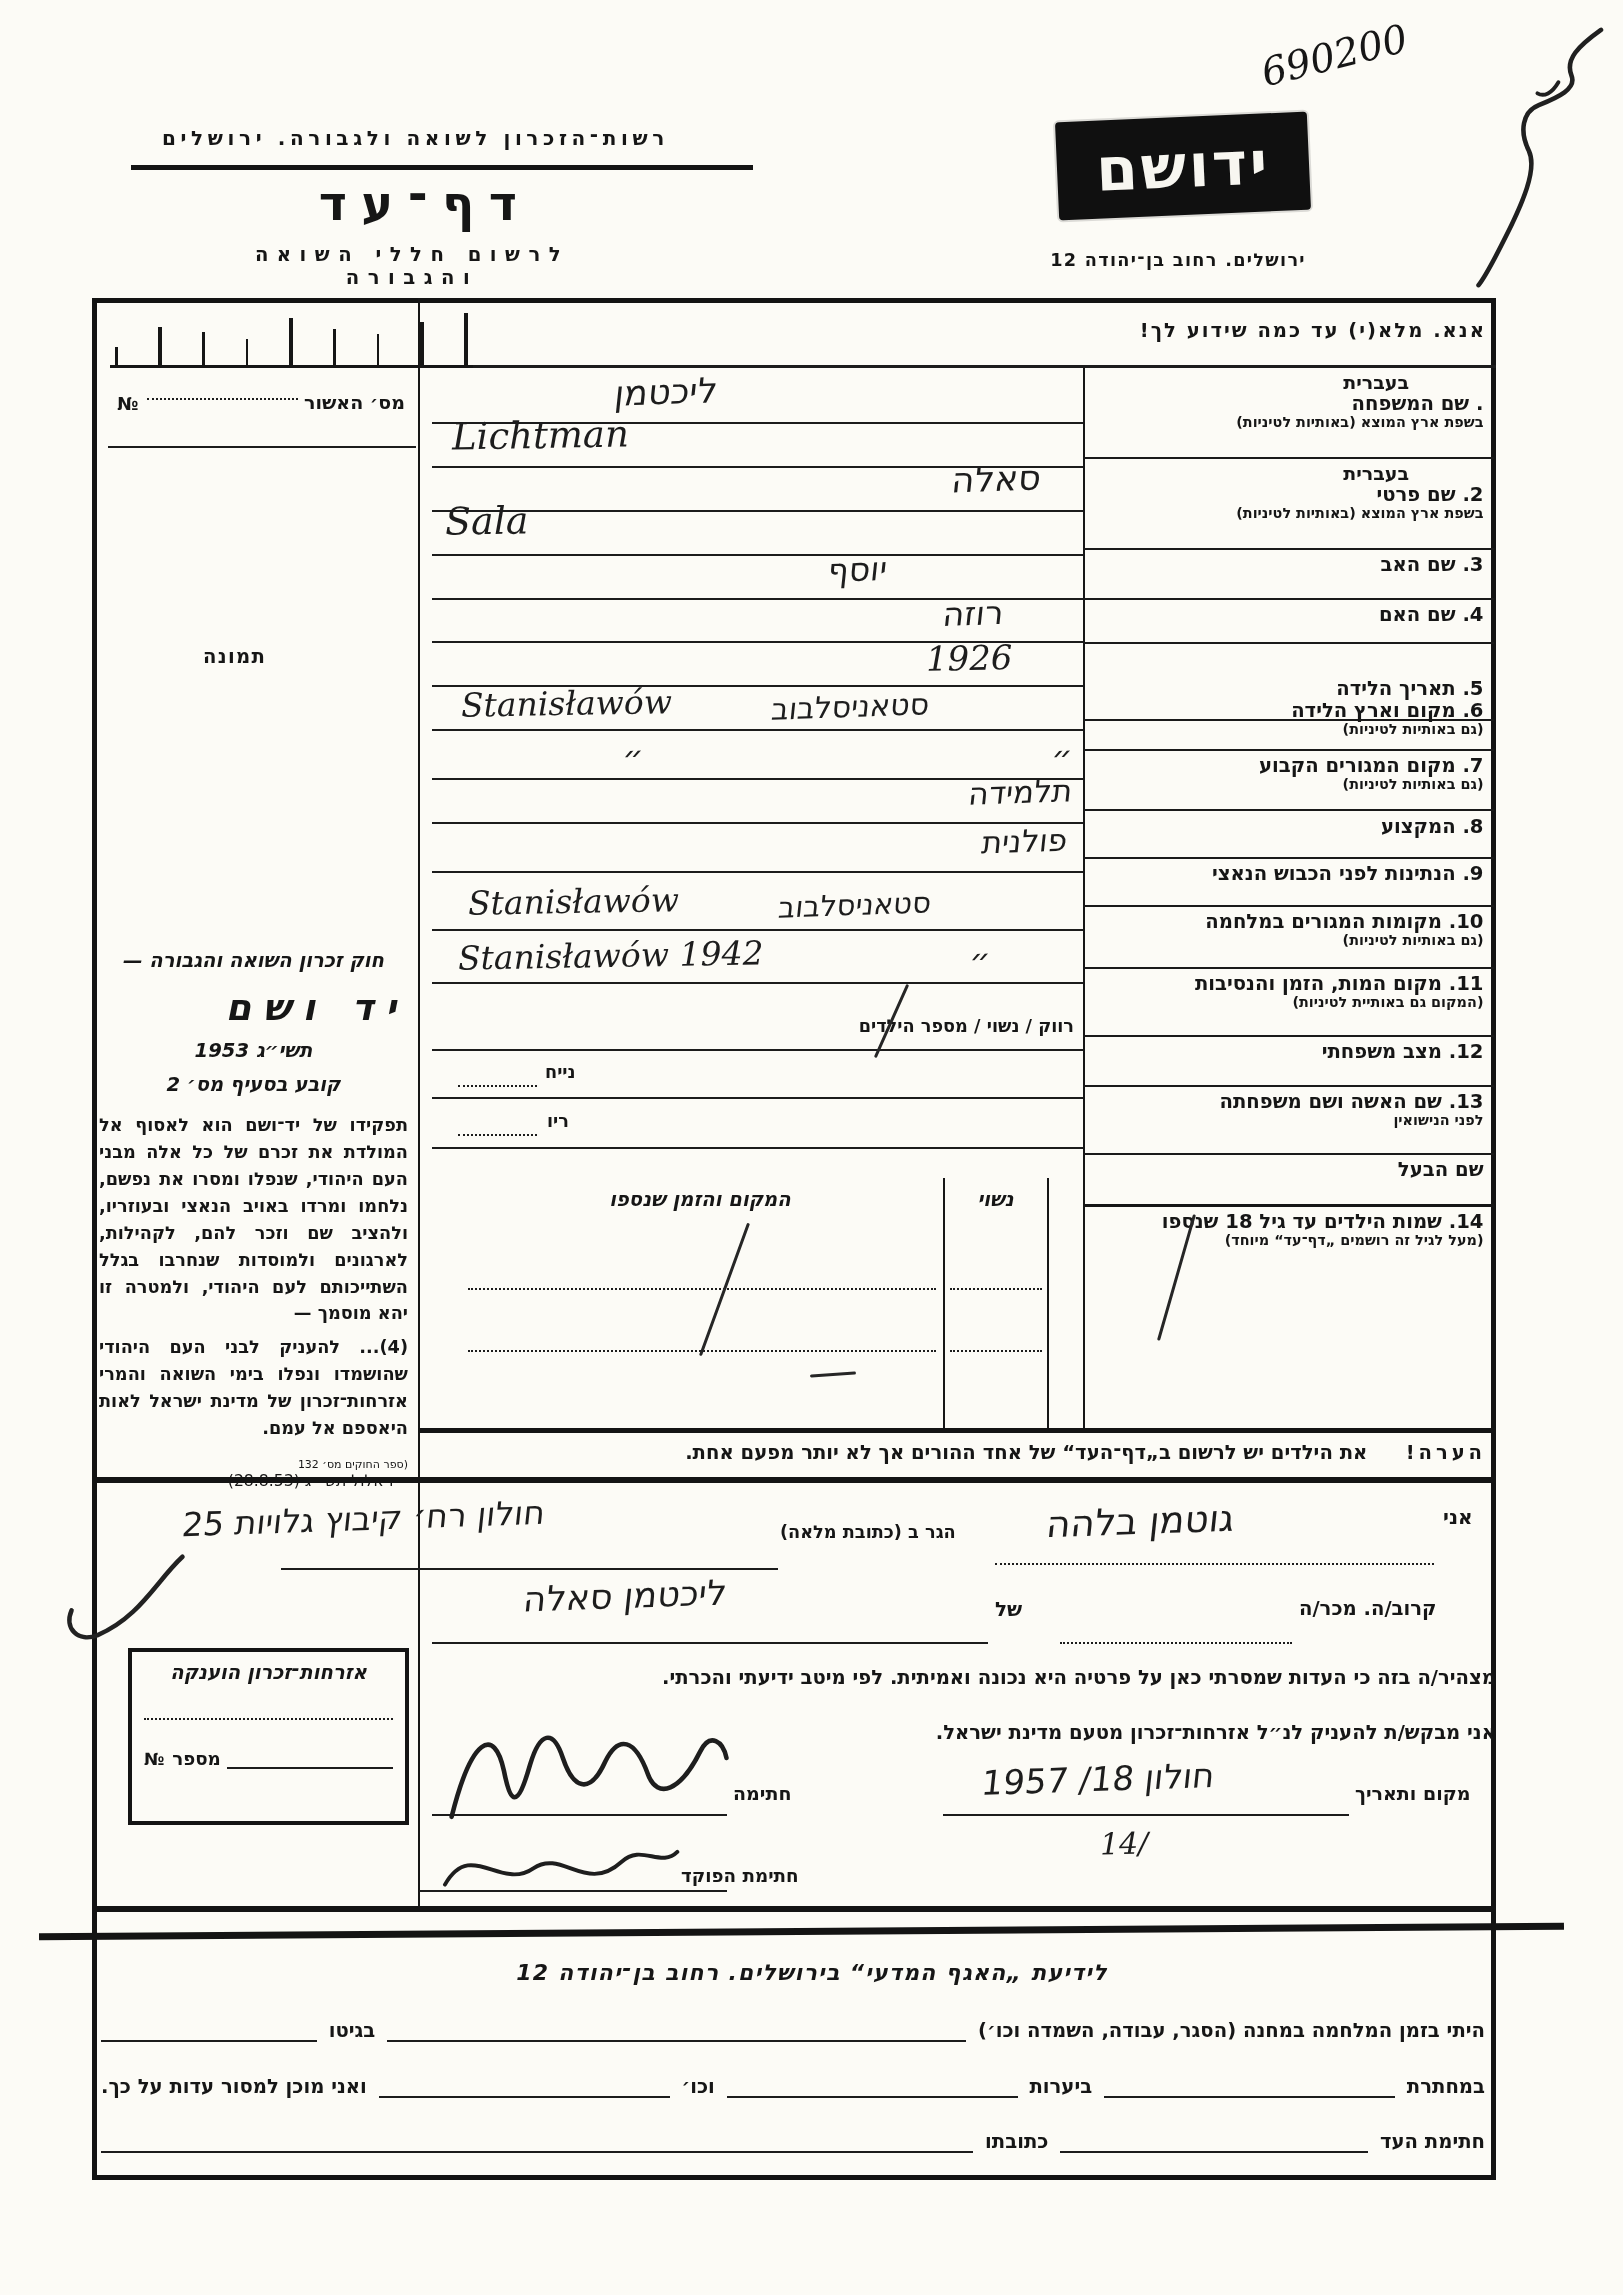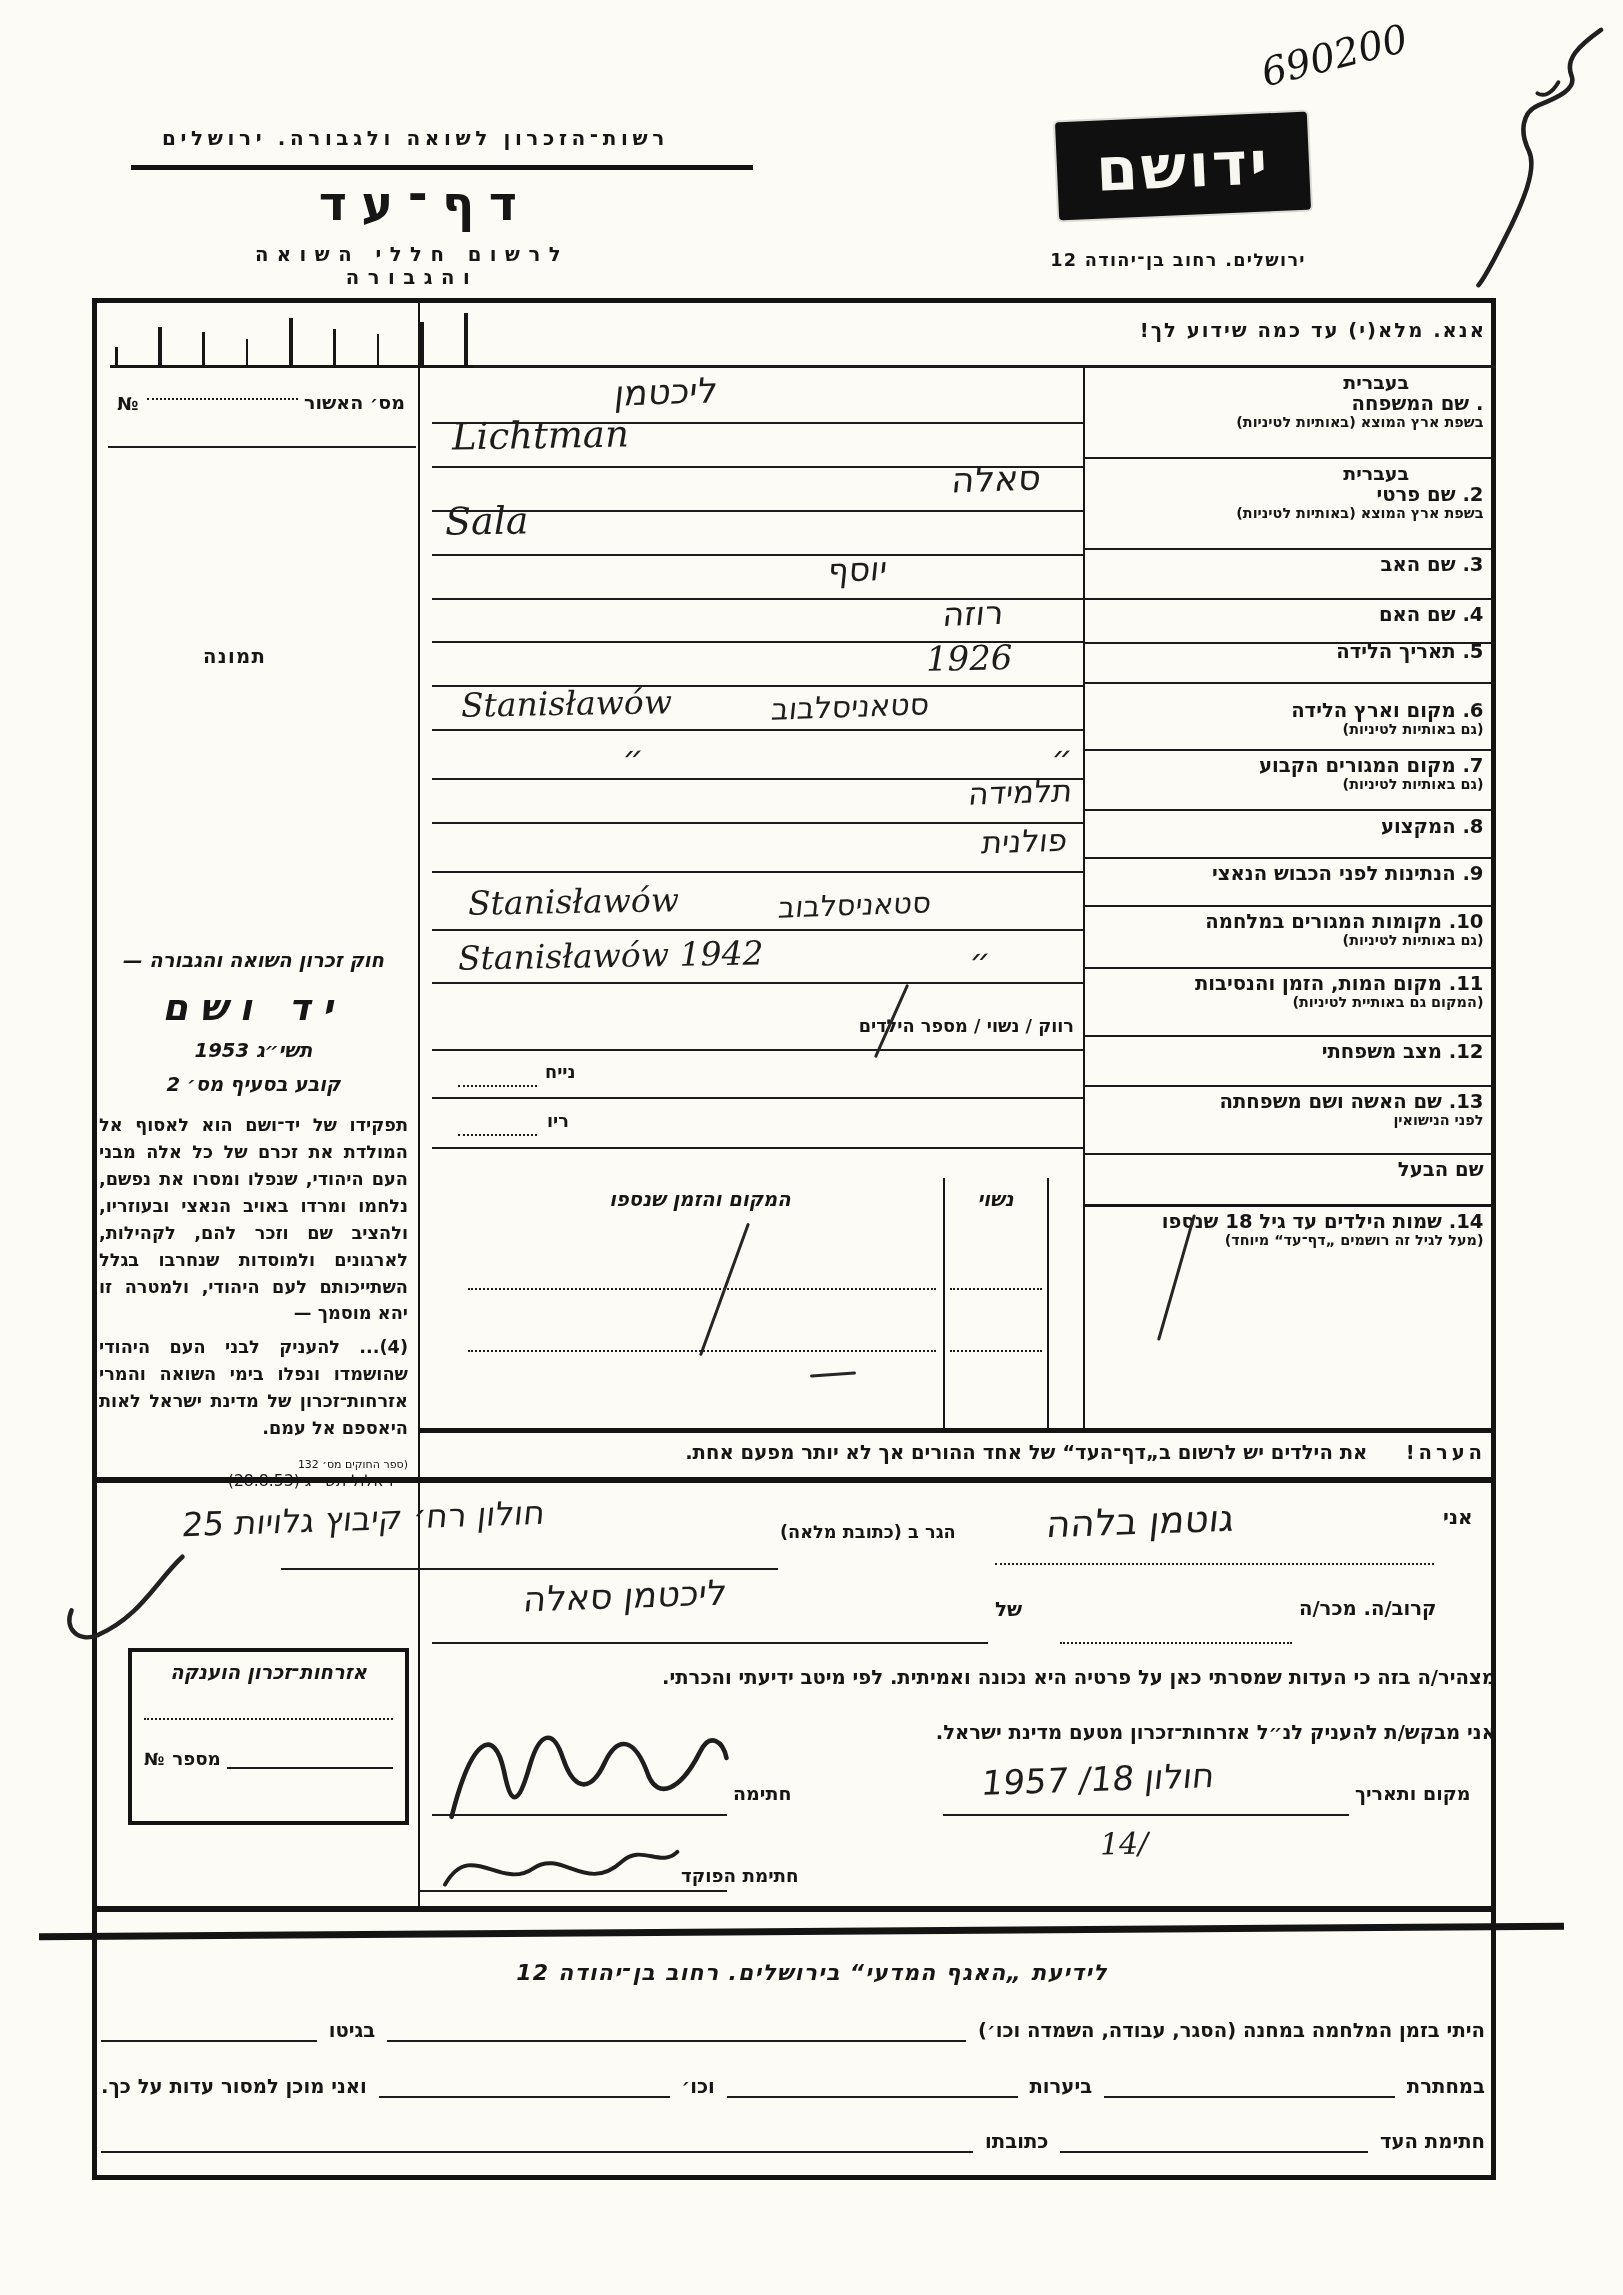--- a/index.html
+++ b/index.html
@@ -68,21 +68,21 @@
     <div style="width:3.9px;height:52px;background:#161616;"></div>
   </div>
   <div class="prn" style="left:304px;top:391px;font-size:19px;">מס׳ האשור</div>
   <div class="line dot" style="left:147px;top:398px;width:151px;"></div>
   <div class="abs b" style="left:117px;top:394px;font-size:17.7px;">№</div>
   <div class="line" style="left:108px;top:446px;width:308px;"></div>
   <div class="prn" style="left:203px;top:645px;font-size:19.6px;letter-spacing:1.3px;">תמונה</div>
 
   <div class="abs rtl" style="left:99px;top:949px;width:309px;">
     <div class="b ctr" style="font-size:19.6px;">חוק זכרון השואה והגבורה —</div>
-    <div class="b ctr" style="font-size:37px;letter-spacing:11.8px;margin-top:14.4px;">יד ושם</div>
+    <div class="b ctr" style="font-size:37px;letter-spacing:11.8px;margin-top:14.4px;text-align:right;">יד ושם</div>
     <div class="b ctr" style="font-size:19.6px;margin-top:9.2px;">תשי״ג 1953</div>
     <div class="b ctr" style="font-size:19.6px;margin-top:11.8px;">קובע בסעיף מס׳ 2</div>
     <div class="b" style="font-size:17.7px;line-height:1.52;margin-top:15.7px;text-align:justify;">תפקידו של יד־ושם הוא לאסוף אל המולדת את זכרם של כל אלה מבני העם היהודי, שנפלו ומסרו את נפשם, נלחמו ומרדו באויב הנאצי ובעוזריו, ולהציב שם וזכר להם, לקהילות, לארגונים ולמוסדות שנחרבו בגלל השתייכותם לעם היהודי, ולמטרה זו יהא מוסמך —</div>
     <div class="b" style="font-size:17.7px;line-height:1.52;margin-top:6.5px;text-align:justify;">‎...(4) להעניק לבני העם היהודי שהושמדו ונפלו בימי השואה והמרי אזרחות־זכרון של מדינת ישראל לאות היאספם אל עמם.</div>
     <div style="font-size:11px;margin-top:17px;">(ספר החוקים מס׳ 132</div>
     <div style="font-size:15.7px;">י״ז אלול תשי״ג (28.8.53)</div>
   </div>
 
   <div class="abs" style="left:128px;top:1648px;width:281px;height:177px;border:4.6px solid #141414;box-sizing:border-box;padding:9.2px 11.8px;">
     <div class="rtl b ctr" style="font-size:19.6px;">אזרחות־זכרון הוענקה</div>
@@ -103,21 +103,21 @@
     <span class="pre">בעברית</span>
     <span class="main">2. שם פרטי</span>
     <span class="sub">בשפת ארץ המוצא (באותיות לטיניות)</span>
   </div>
   <div class="lblrow" style="top:550px;height:50px;">
     <span class="main">3. שם האב</span>
   </div>
   <div class="lblrow" style="top:600px;height:44px;">
     <span class="main">4. שם האם</span>
   </div>
-  <div class="lblrow" style="top:637px;height:47px;">
+  <div class="lblrow" style="top:674px;height:47px;">
     <span class="main">5. תאריך הלידה</span>
   </div>
   <div class="lblrow" style="top:696px;height:55px;">
     <span class="main">6. מקום וארץ הלידה</span>
       <span class="sub">(גם באותיות לטיניות)</span>
   </div>
   <div class="lblrow" style="top:751px;height:60px;">
     <span class="main">7. מקום המגורים הקבוע</span>
       <span class="sub">(גם באותיות לטיניות)</span>
   </div>

